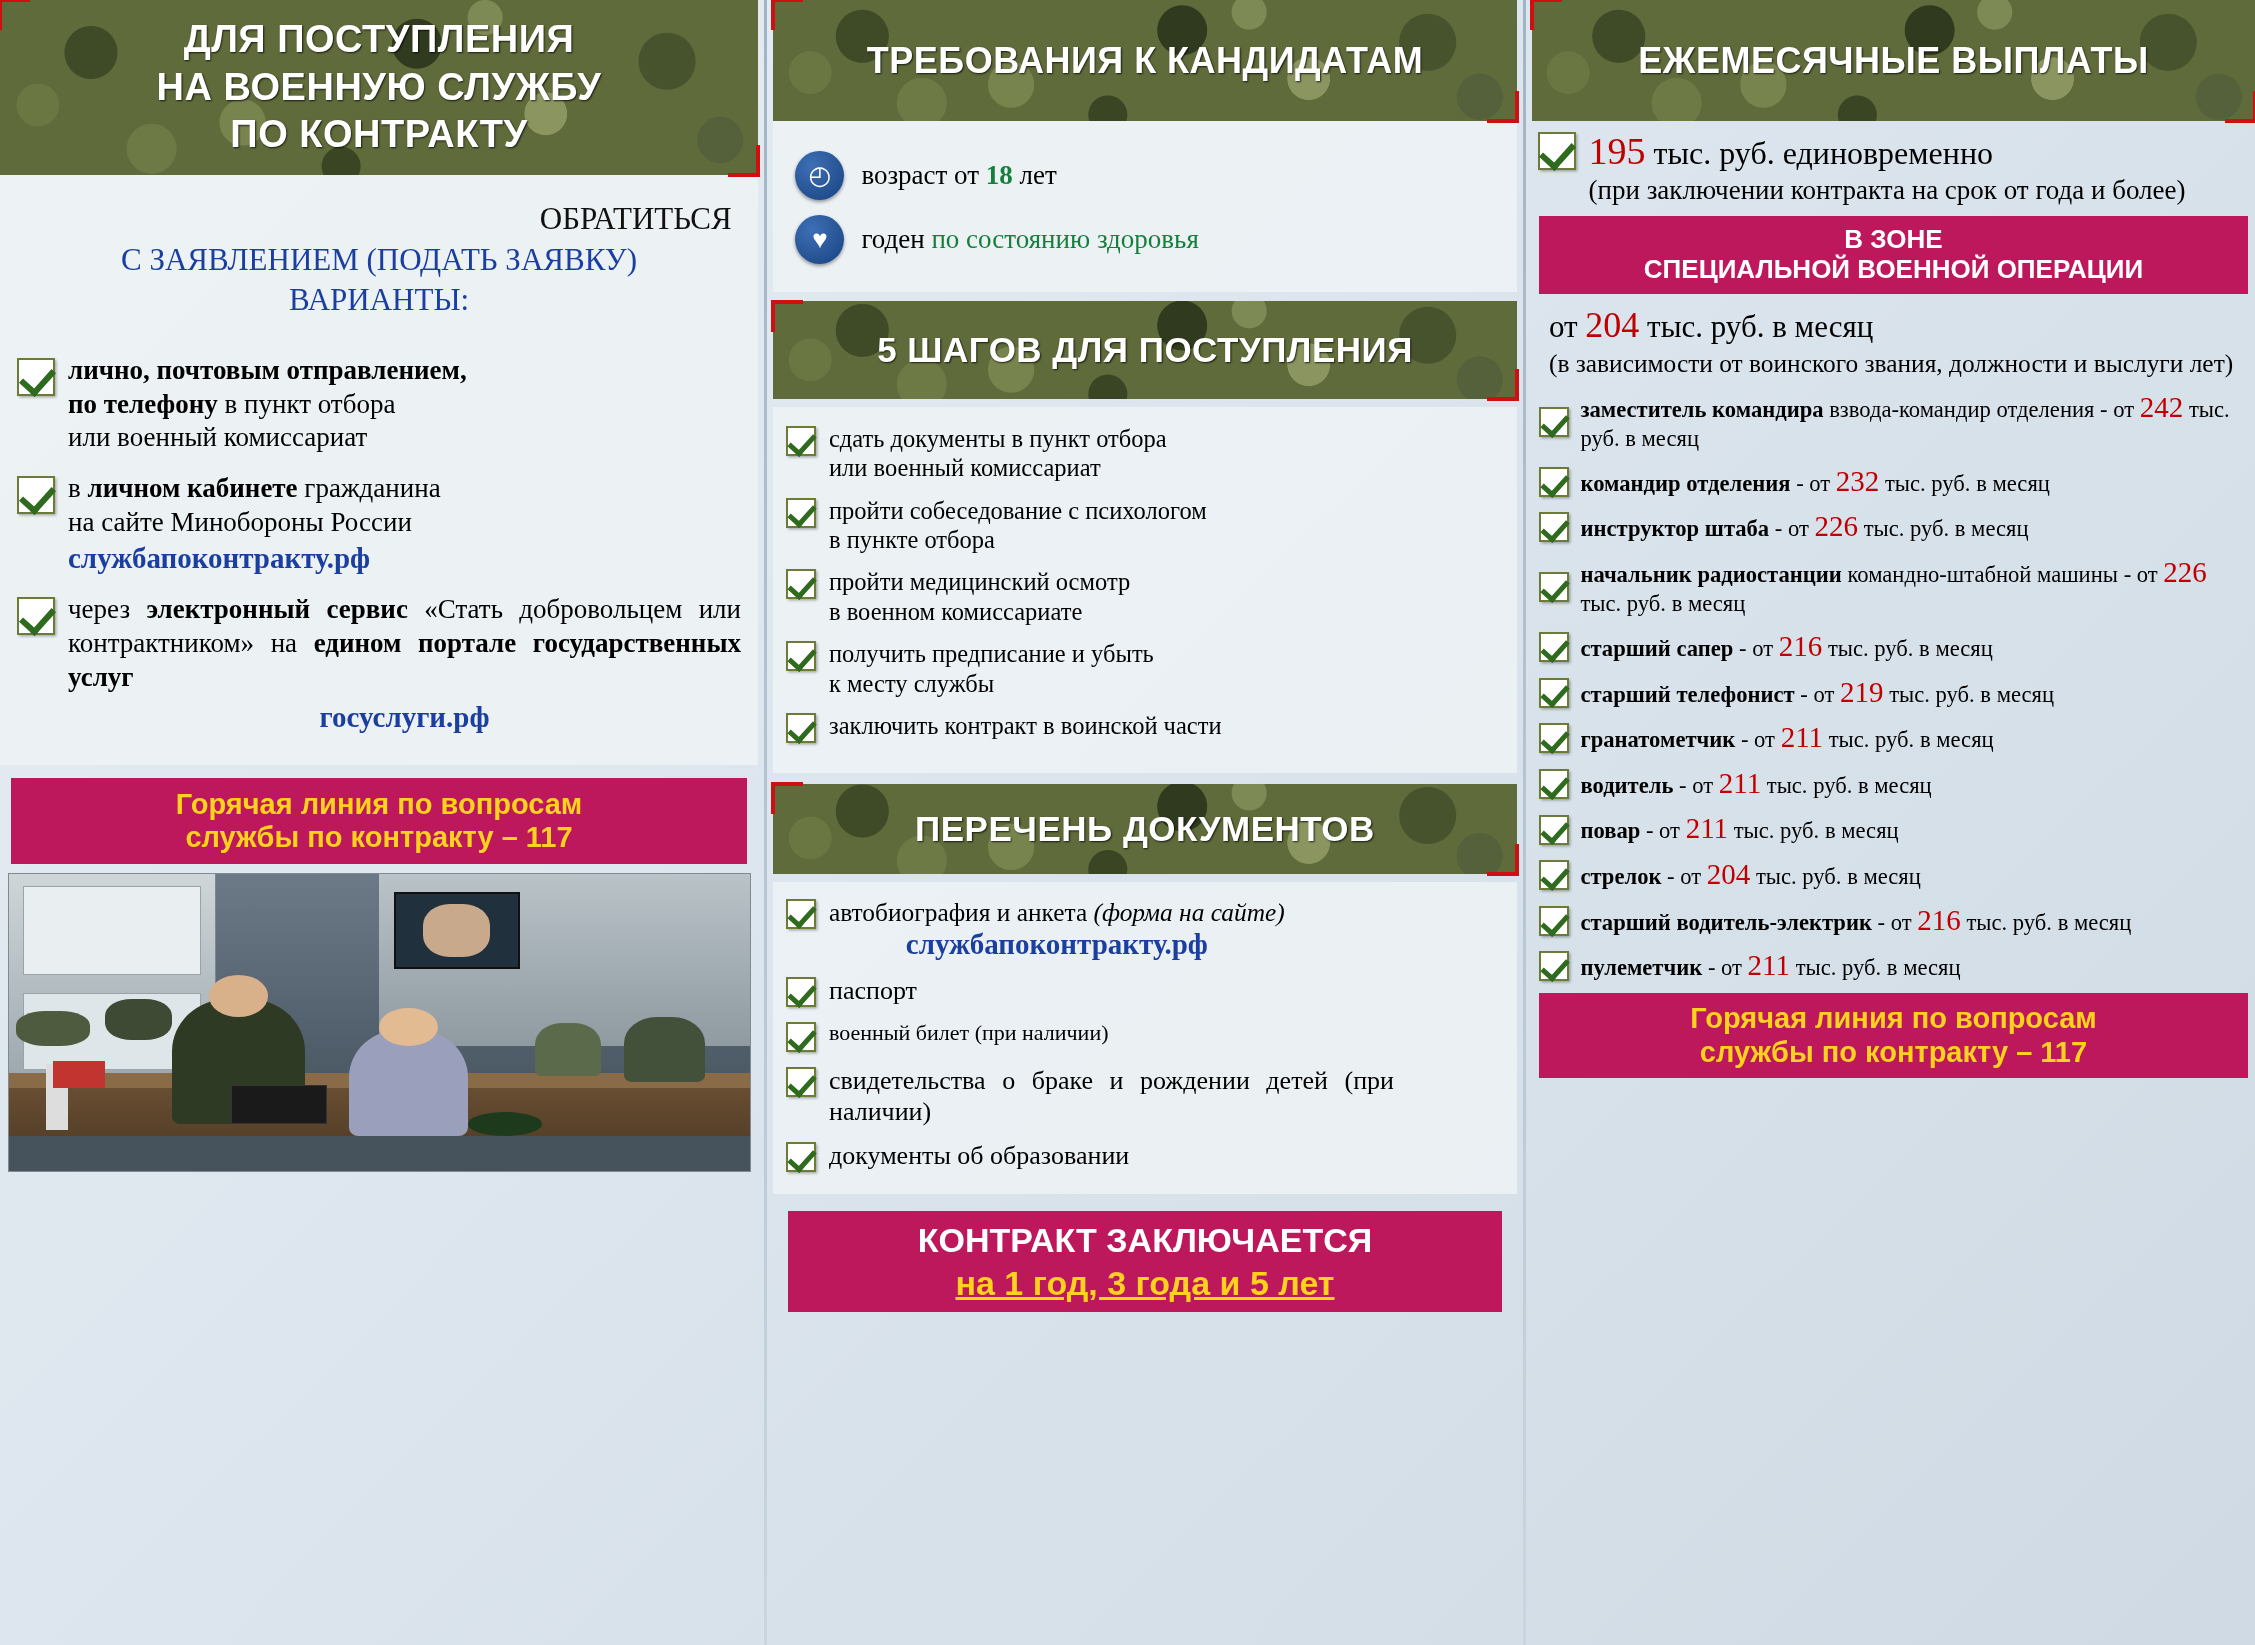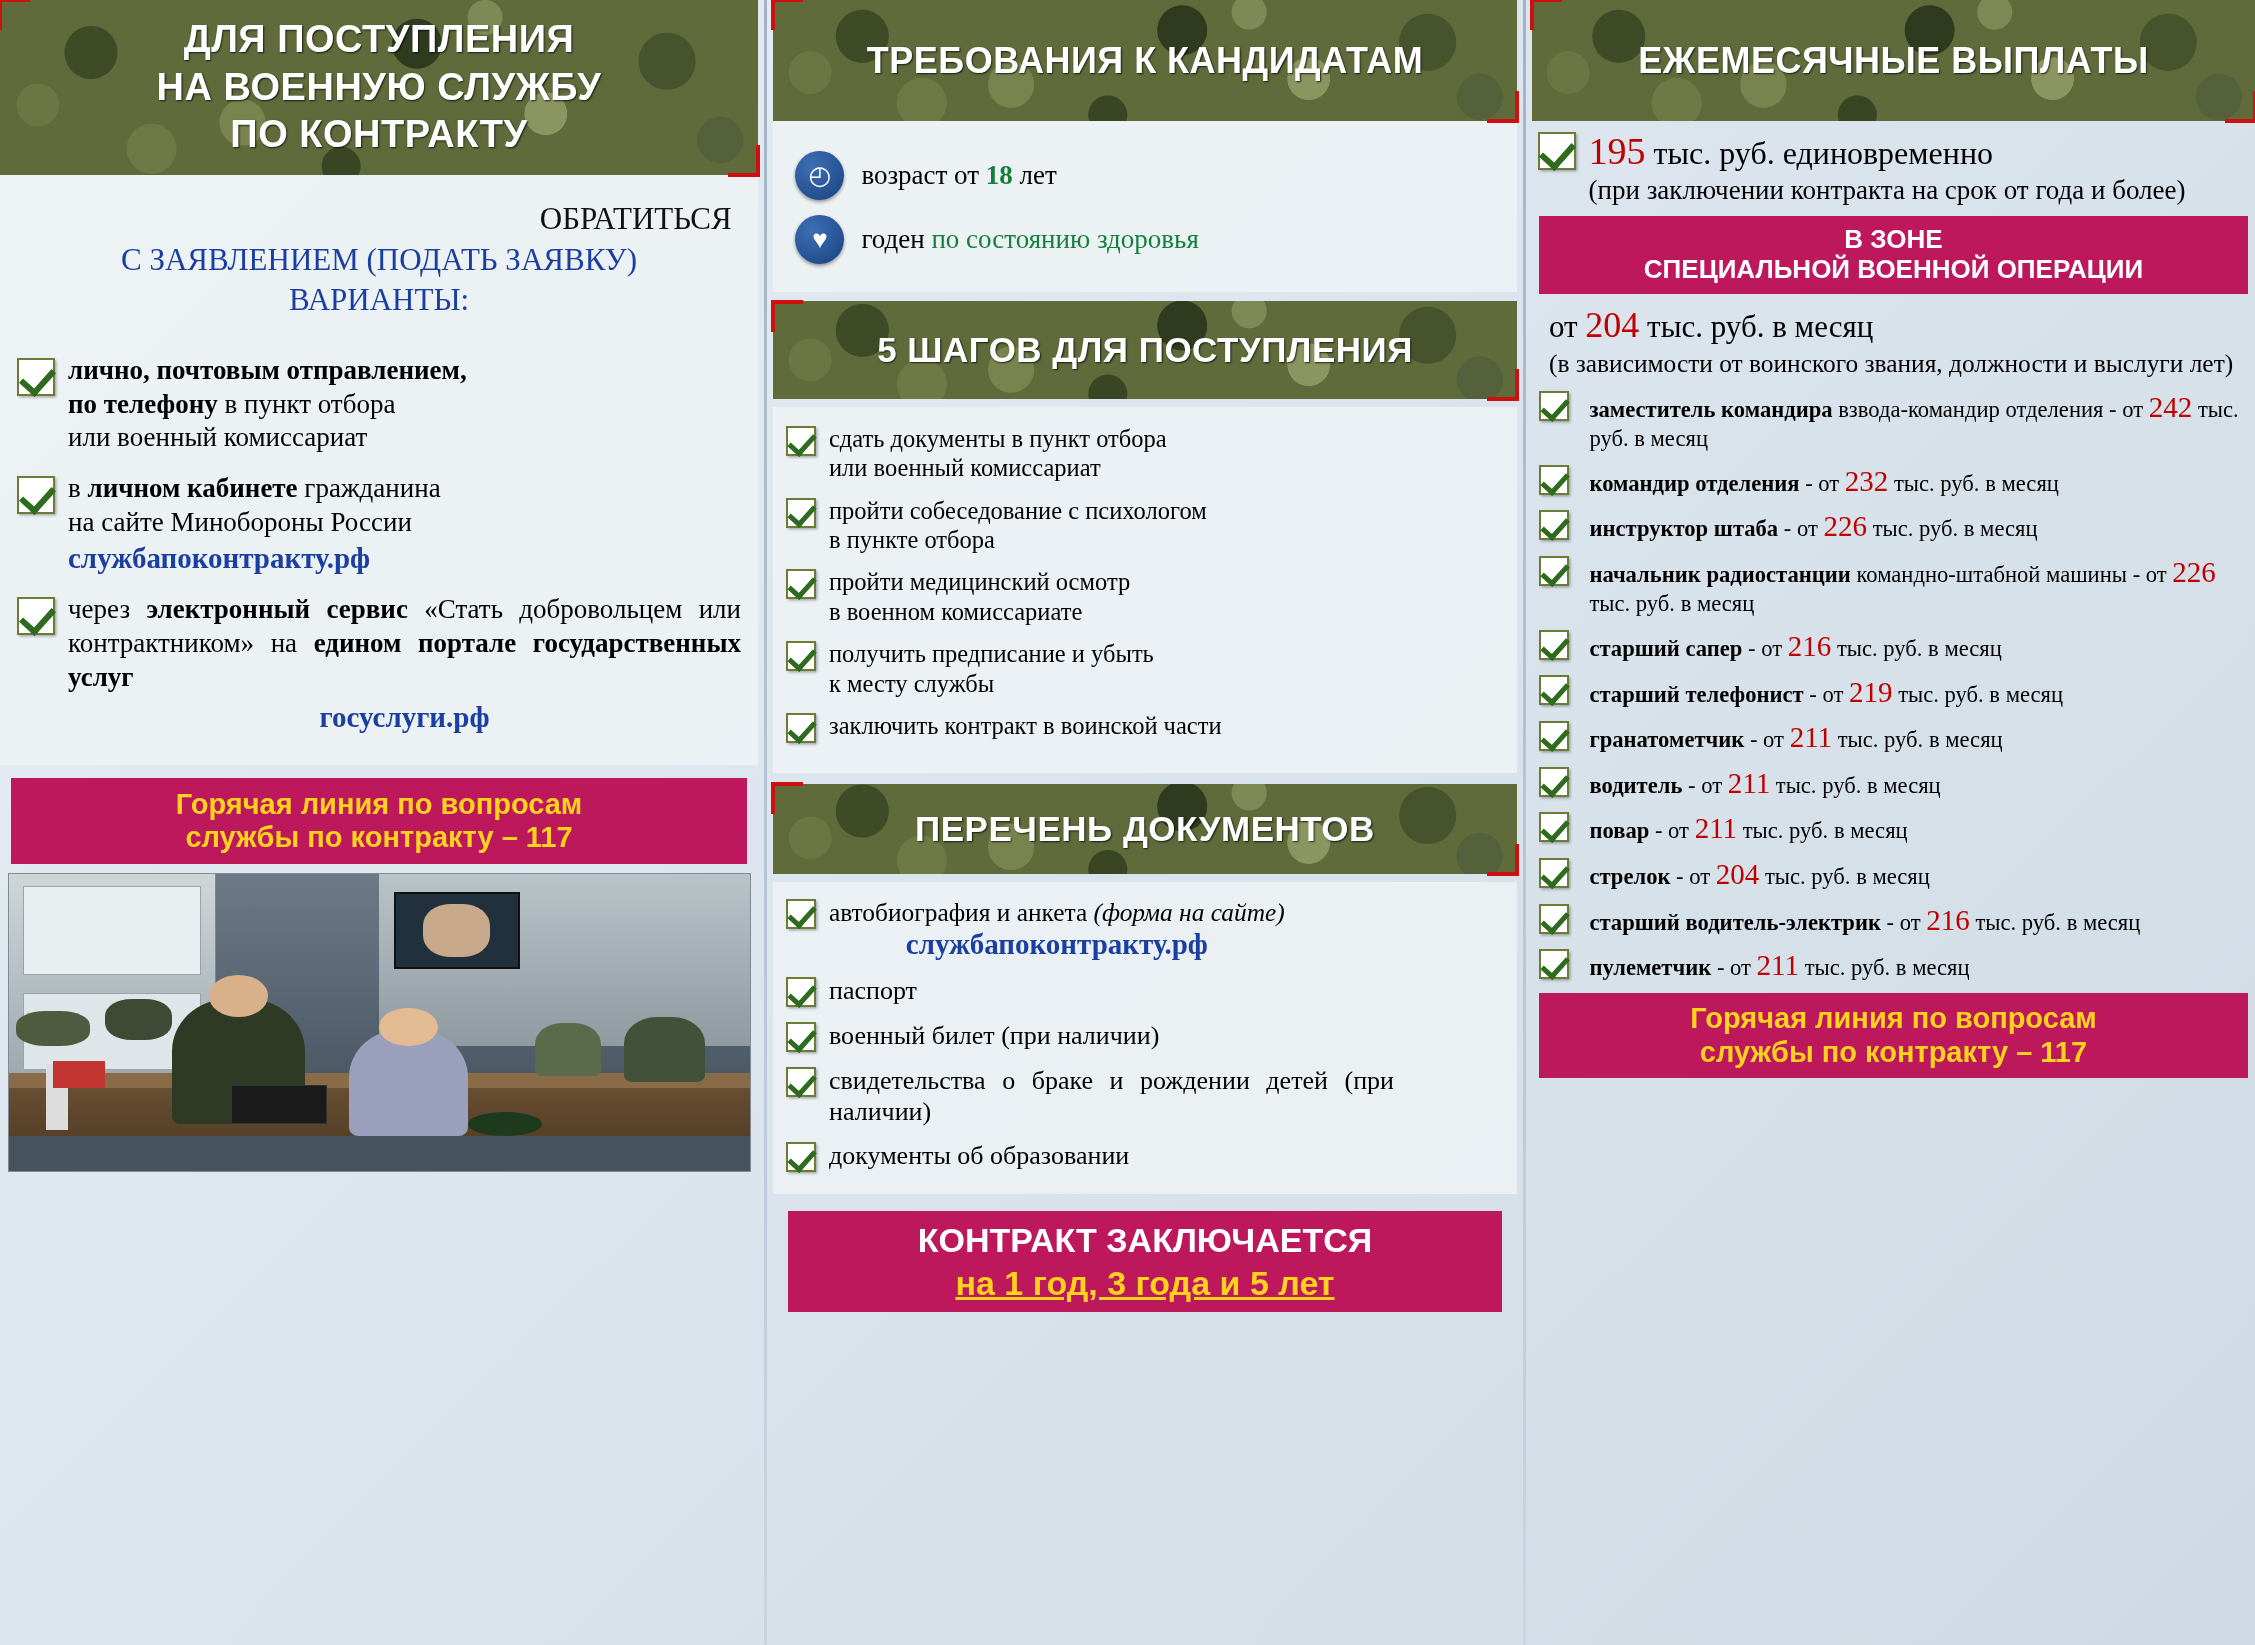--- a/index.html
+++ b/index.html
@@ -133,21 +133,21 @@
     position:relative; box-shadow:0 1.9px 3.8px rgba(0,0,0,.4);
   }
   .circ .glyph { position:absolute; inset:0; display:flex; align-items:center; justify-content:center; color:#fff; font-size:26px; font-family:"Liberation Sans",sans-serif;}
   .step-row { display:flex; align-items:flex-start; gap:13px; margin-bottom:13px; }
   .step-txt { font-size:24.5px; line-height:1.2; }
 
   
   .pay-head { display:flex; align-items:flex-start; gap:13px; padding:7.5px 5.6px 3.8px 5.6px;}
   .pay-head .big { font-size:32px; line-height:1.2; }
   .pay-head .big .num { color:#c00000; font-size:38px; }
-  .pay-item { display:flex; align-items:flex-start; gap:20px; margin-bottom:9.4px; }
+  .pay-item { display:flex; align-items:center; gap:11px; margin-bottom:9.4px; }
   .pay-txt { font-size:22.6px; line-height:1.25; }
   .pay-txt .num { color:#c00000; font-size:29px; font-weight:normal; }
   .pay-txt .role { font-weight:bold; }
   .svo-amount { font-size:31px; text-align:left; padding:9.4px 5.6px 0 17px;}
   .svo-amount .num { color:#c00000; font-size:36px;}
   .svo-note { font-size:25.4px; padding:1.9px 5.6px 9.4px 17px; line-height:1.25;}
   .hotline3 { margin-top:5.6px; }
   .justify { text-align:justify; }
 </style>
 </head>
@@ -312,21 +312,21 @@
           <span>автобиография и анкета </span><span style="font-style:italic;">(форма на сайте)</span>
           <div style="text-align:center;"><span class="link" style="font-size:29px;">службапоконтракту.рф</span></div>
         </div>
       </div>
       <div class="step-row">
         <div class="chk sm"></div>
         <div class="step-txt" style="font-size:26px;">паспорт</div>
       </div>
       <div class="step-row">
         <div class="chk sm"></div>
-        <div class="step-txt" style="font-size:26px;">военный билет (при наличии)</div>
+        <div class="step-txt" style="font-size:22px;">военный билет (при наличии)</div>
       </div>
       <div class="step-row">
         <div class="chk sm"></div>
         <div class="step-txt justify" style="font-size:26px; max-width:565px;">свидетельства о браке и рождении детей (при наличии)</div>
       </div>
       <div class="step-row">
         <div class="chk sm"></div>
         <div class="step-txt" style="font-size:26px;">документы об образовании</div>
       </div>
     </div>

